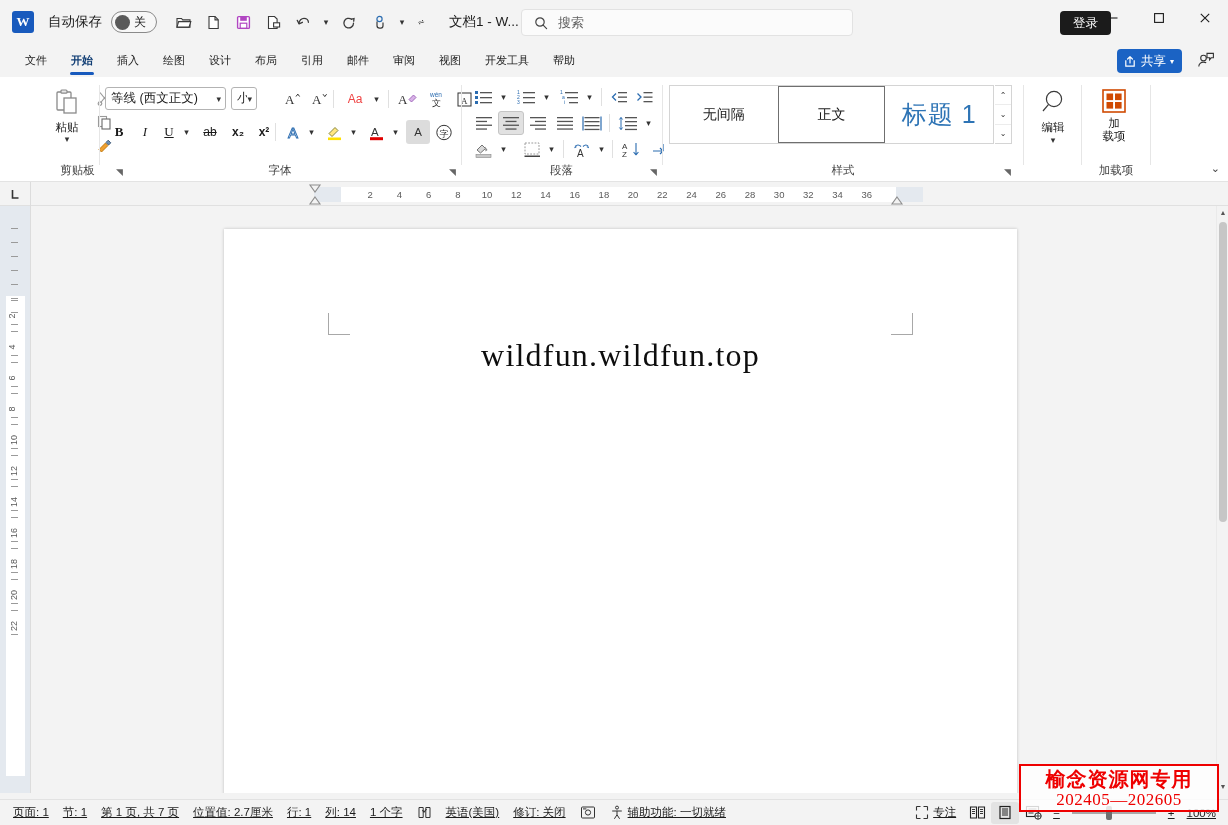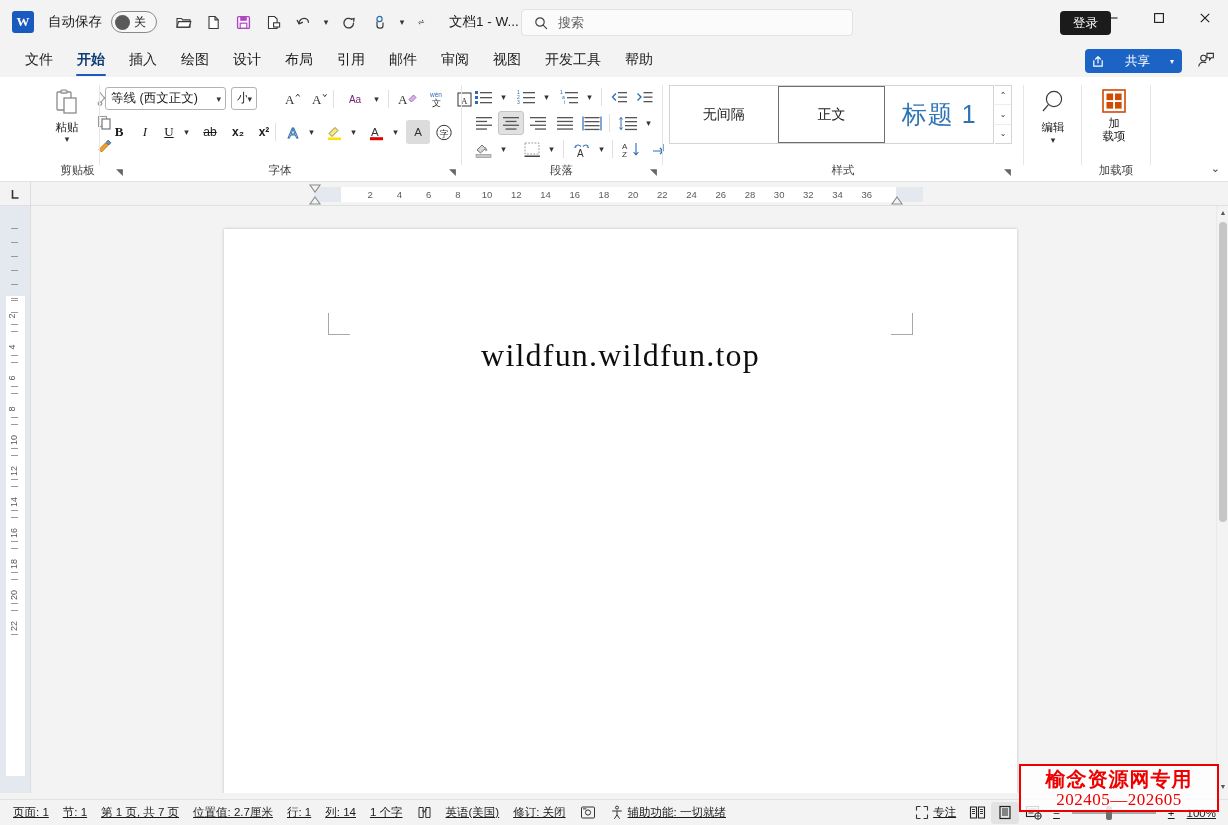--- a/index.html
+++ b/index.html
@@ -58,33 +58,33 @@
     width: 46px; height: 36px; display: flex; align-items: center;
     justify-content: center; cursor: pointer;
   }
 
   
   .tabsrow {
     position: absolute; top: 44px; left: 0; width: 1228px; height: 33px;
     background: #f3f3f3; display: flex; align-items: center;
   }
   .tab {
-    font-size: 14px; color: #1b1b1b; padding: 4px 11px 5px 11px; margin-left: 2px;
+    font-size: 11px; color: #1b1b1b; padding: 4px 11px 5px 11px; margin-left: 2px;
     border-radius: 4px; cursor: pointer; position: relative;
   }
   .tab:first-child { margin-left: 14px; }
   .tab.active { color: #0f3c73; font-weight: bold; }
   .tab.active::after {
     content: ""; position: absolute; left: 10px; right: 10px; bottom: -2px;
     height: 2.5px; background: #185abd; border-radius: 2px;
   }
   .share-btn {
     position: absolute; right: 46px; top: 5px; height: 24px; padding: 0 8px 0 7px;
     background: #1b63c4; color: #fff; font-size: 12.5px; border-radius: 4px;
-    display: flex; align-items: center; gap: 20px; cursor: pointer;
+    display: flex; align-items: center; gap: 4px; cursor: pointer;
   }
   .comment-icon { position: absolute; right: 12px; top: 6px; cursor: pointer; }
 
   
   .ribbon {
     position: absolute; top: 77px; left: 0; width: 1228px; height: 105px;
     background: #ffffff; border-bottom: 1px solid #e3e3e3;
   }
   .grp { position: absolute; top: 0; height: 105px; }
   .grp-label {
@@ -413,21 +413,21 @@
           </svg>
       </div>
       <div class="sbtn" style="position:absolute; left:207px; top:10px;">
         <svg width="19" height="19" viewBox="0 0 19 19">
             <text x="2" y="14" font-size="13" font-family="Liberation Serif, serif" fill="#333">A</text>
             <path d="M13 4.2l1.8 2.4 1.8-2.4" fill="none" stroke="#333" stroke-width="1"></path>
           </svg>
       </div>
       <div class="vsep" style="position:absolute; left:233px; top:13px;"></div>
       <div class="sbtn" style="position:absolute; left:240px; top:10px; width:30px;">
-        <span style="font-size:10px;color:#701a75">Aa</span>
+        <span style="font-size:12px;color:#ef4444">Aa</span>
       </div>
       <div class="cbtn" style="position:absolute; left:270px; top:10px;">
           <span class="caret-g">▾</span>
         </div>
       <div class="vsep" style="position:absolute; left:288px; top:13px;"></div>
       <div class="sbtn" style="position:absolute; left:296px; top:10px;">
         <svg width="20" height="19" viewBox="0 0 20 19">
             <text x="0" y="14" font-size="13" font-family="Liberation Serif, serif" fill="#333">A</text>
             <path d="M11 9.5l4.5-4.5 2.5 2.5-4.5 4.5z" fill="#d9b3e8" stroke="#9a5fb5" stroke-width="0.9"></path>
           </svg>

